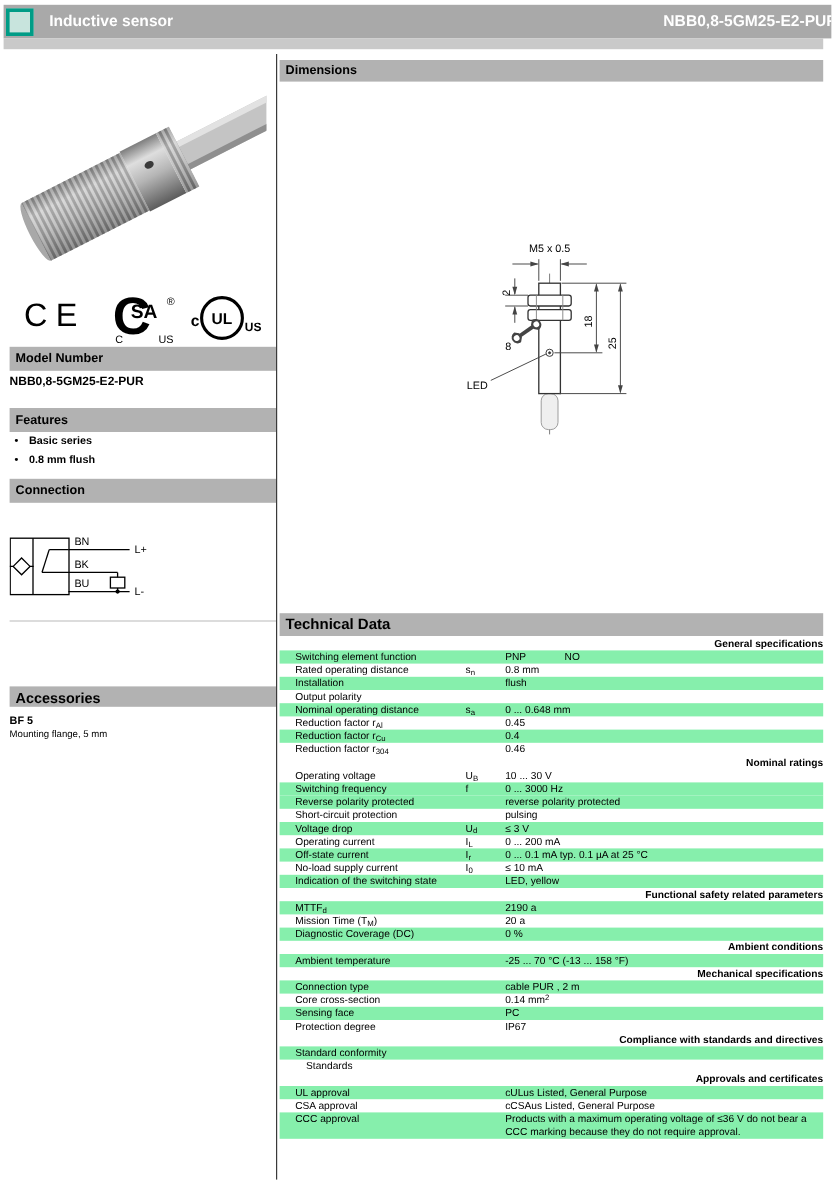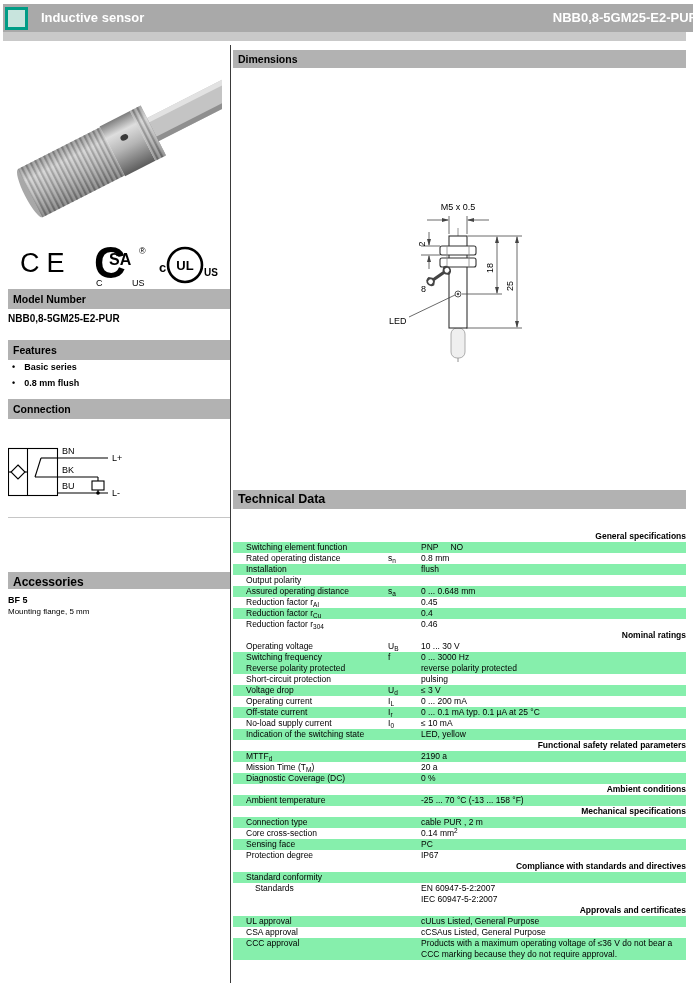--- a/index.html
+++ b/index.html
@@ -36,21 +36,21 @@
 
   
   .ttable{position:absolute;left:233px;top:531px;width:453px;font-size:8.5px;}
   .trow{display:flex;min-height:11px;line-height:11px;}
   .trow.shade{background:#86efac;}
   .thead{font-weight:bold;padding-left:2px;text-align:right;}
   .tlabel{flex:0 0 142px;padding-left:13px;}
   .tlabel.ind2{padding-left:22px;flex-basis:133px;}
   .tsym{flex:0 0 33px;}
   .tval{flex:1 1 auto;width:260px;white-space:pre-line;}
-  .tval2{display:inline-block;margin-left:12px;}
+  .tval2{display:inline-block;margin-left:32px;}
   sub{font-size:6.5px;line-height:0;vertical-align:-1.5px;}
   sup{font-size:6.5px;line-height:0;vertical-align:3px;}
 </style>
 </head>
 <body>
 
 <div class="page">
 
   <div class="hdr">
     <div class="hdr-sq"></div>
@@ -207,21 +207,21 @@
     </g>
 
     <text x="73" y="14" font-size="9" text-anchor="middle">M5 x 0.5</text>
     <text x="40" y="48" font-size="9" transform="rotate(-90 40 48)" text-anchor="middle">2</text>
     <text x="36" y="96" font-size="9">8</text>
     <text x="4" y="128" font-size="9">LED</text>
     <text x="108" y="72" font-size="9" transform="rotate(-90 108 72)" text-anchor="middle">18</text>
     <text x="128" y="90" font-size="9" transform="rotate(-90 128 90)" text-anchor="middle">25</text>
   </svg>
 
-  <div class="secbar rbar" style="top:490px;height:19px;font-size:12.5px;line-height:19px">Technical Data</div>
+  <div class="secbar rbar" style="top:511px;height:19px;font-size:12.5px;line-height:19px">Technical Data</div>
 
   <div class="ttable">
       <div class="trow thead">
         <span class="tlabel" style="flex:1;padding-left:0">General specifications</span>
       </div>
       <div class="trow shade">
         <span class="tlabel">Switching element function</span>
         <span class="tsym"></span>
         <span class="tval">PNP<span class="tval2">NO</span></span>
       </div>
@@ -233,21 +233,21 @@
       <div class="trow shade">
         <span class="tlabel">Installation</span>
         <span class="tsym"></span>
         <span class="tval">flush</span>
       </div>
       <div class="trow">
         <span class="tlabel">Output polarity</span>
         <span class="tsym"></span>
       </div>
       <div class="trow shade">
-        <span class="tlabel">Assured operating distance</span>
+        <span class="tlabel">Nominal operating distance</span>
         <span class="tsym">s<sub>a</sub></span>
         <span class="tval">0 ... 0.648 mm</span>
       </div>
       <div class="trow">
         <span class="tlabel">Reduction factor r<sub>Al</sub></span>
         <span class="tsym"></span>
         <span class="tval">0.45</span>
       </div>
       <div class="trow shade">
         <span class="tlabel">Reduction factor r<sub>Cu</sub></span>
@@ -360,22 +360,20 @@
         <span class="tlabel" style="flex:1;padding-left:0">Compliance with standards and directives</span>
       </div>
       <div class="trow shade">
         <span class="tlabel">Standard conformity</span>
         <span class="tsym"></span>
         <span class="tval"></span>
       </div>
       <div class="trow">
         <span class="tlabel ind2">Standards</span>
         <span class="tsym"></span>
-        <span class="tval">EN 60947-5-2:2007
-IEC 60947-5-2:2007</span>
       </div>
       <div class="trow thead">
         <span class="tlabel" style="flex:1;padding-left:0">Approvals and certificates</span>
       </div>
       <div class="trow shade">
         <span class="tlabel">UL approval</span>
         <span class="tsym"></span>
         <span class="tval">cULus Listed, General Purpose</span>
       </div>
       <div class="trow">

